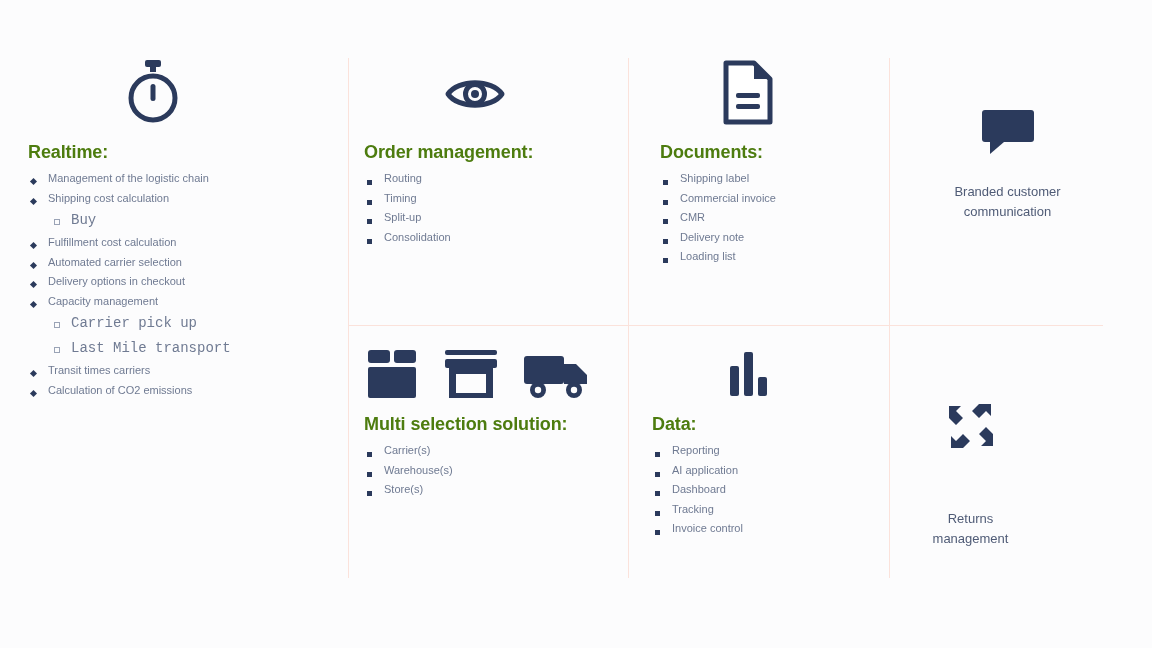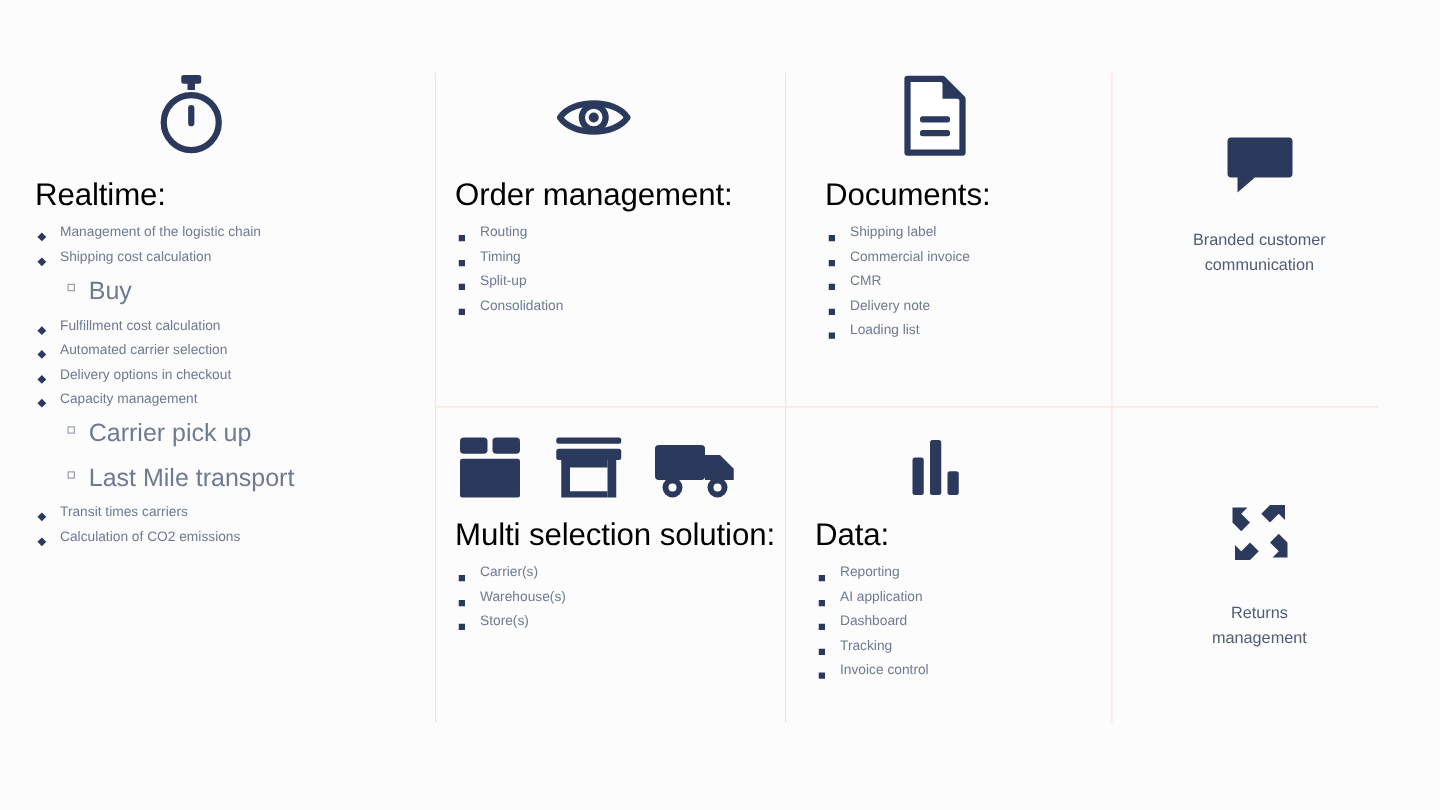--- a/index.html
+++ b/index.html
@@ -38,23 +38,23 @@
 
   
   .cell { position:absolute; }
 
   
   .iconrow { display:flex; align-items:flex-end; gap:20px; }
   .icon { display:block; }
 
   
   .heading {
-    font-size:25px;
-    font-weight:400;
-    color:#000000;
+    font-size:18px;
+    font-weight:700;
+    color:#4d7c0f;
     letter-spacing:-0.1px;
     margin-bottom:6px;
     white-space:nowrap;
   }
   .centered-label {
     font-size:13px;
     color:#4f5b76;
     text-align:center;
     line-height:1.52;
     font-weight:400;
@@ -81,24 +81,25 @@
   ul.lvl1.sq > li::before {
     transform:none;
     width:5px; height:5px;
     top:11px;
   }
 
   ul.lvl2 { list-style:none; margin-left:23px; }
   ul.lvl2 > li {
     position:relative;
     padding-left:20px;
-    font-size:20px;
+    font-size:14px;
     color:#6f7a92;
     line-height:1.78;
     white-space:nowrap;
+    font-family:Liberation Mono, monospace;
   }
   ul.lvl2 > li::before {
     content:"";
     position:absolute;
     left:3px; top:11px;
     width:4px; height:4px;
     border:1px solid #9aa3b6;
     background:transparent;
   }
 
@@ -113,21 +114,21 @@
   #c-docs          { left:660px; top:142px; }
 
   #c-branded       { left:905px; top:108px; width:205px; }
 
   #c-multi-icon    { left:364px; top:348px; }
   #c-multi         { left:364px; top:414px; }
 
   #c-data-icon     { left:723px; top:348px; }
   #c-data          { left:652px; top:414px; }
 
-  #c-returns       { left:905px; top:398px; width:205px; }
+  #c-returns       { left:868px; top:398px; width:205px;gap:29px; }
 
   .center-stack { display:flex; flex-direction:column; align-items:center; }
   .center-stack .icon-wrap { margin-bottom:26px; }
 </style>
 </head>
 <body>
 
 <div id="board">
 
   <div class="vdiv v1"></div>

